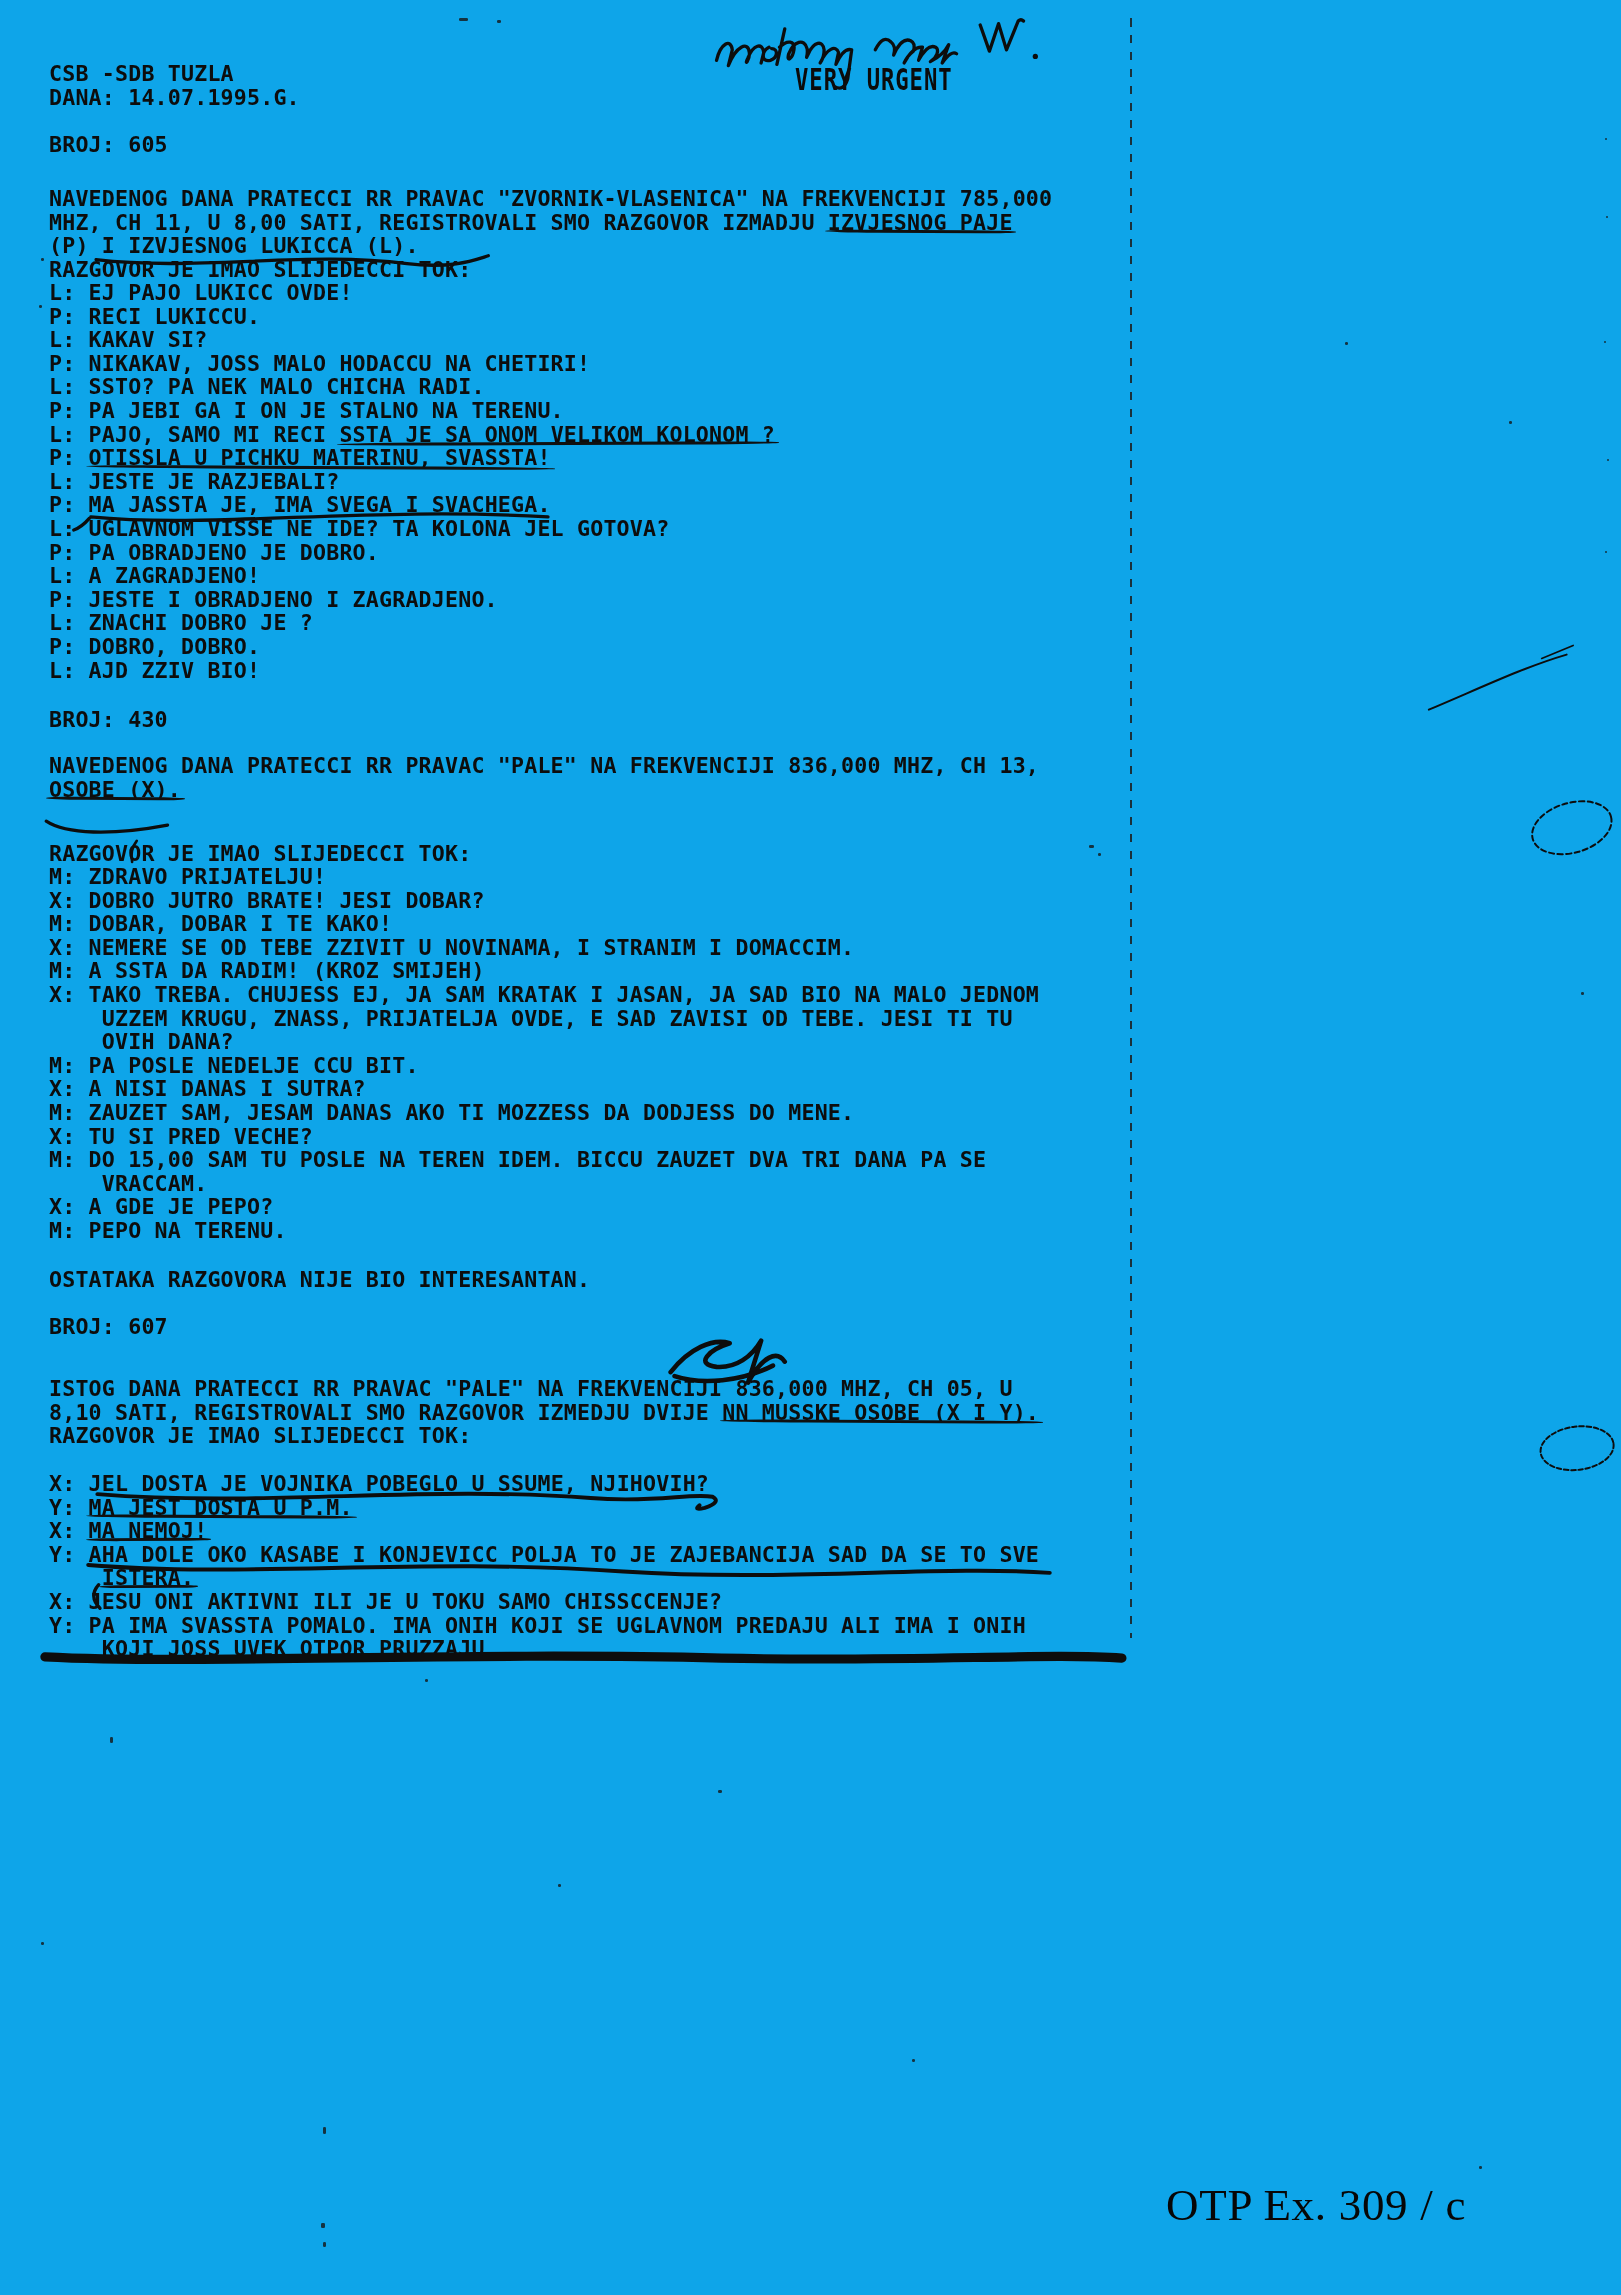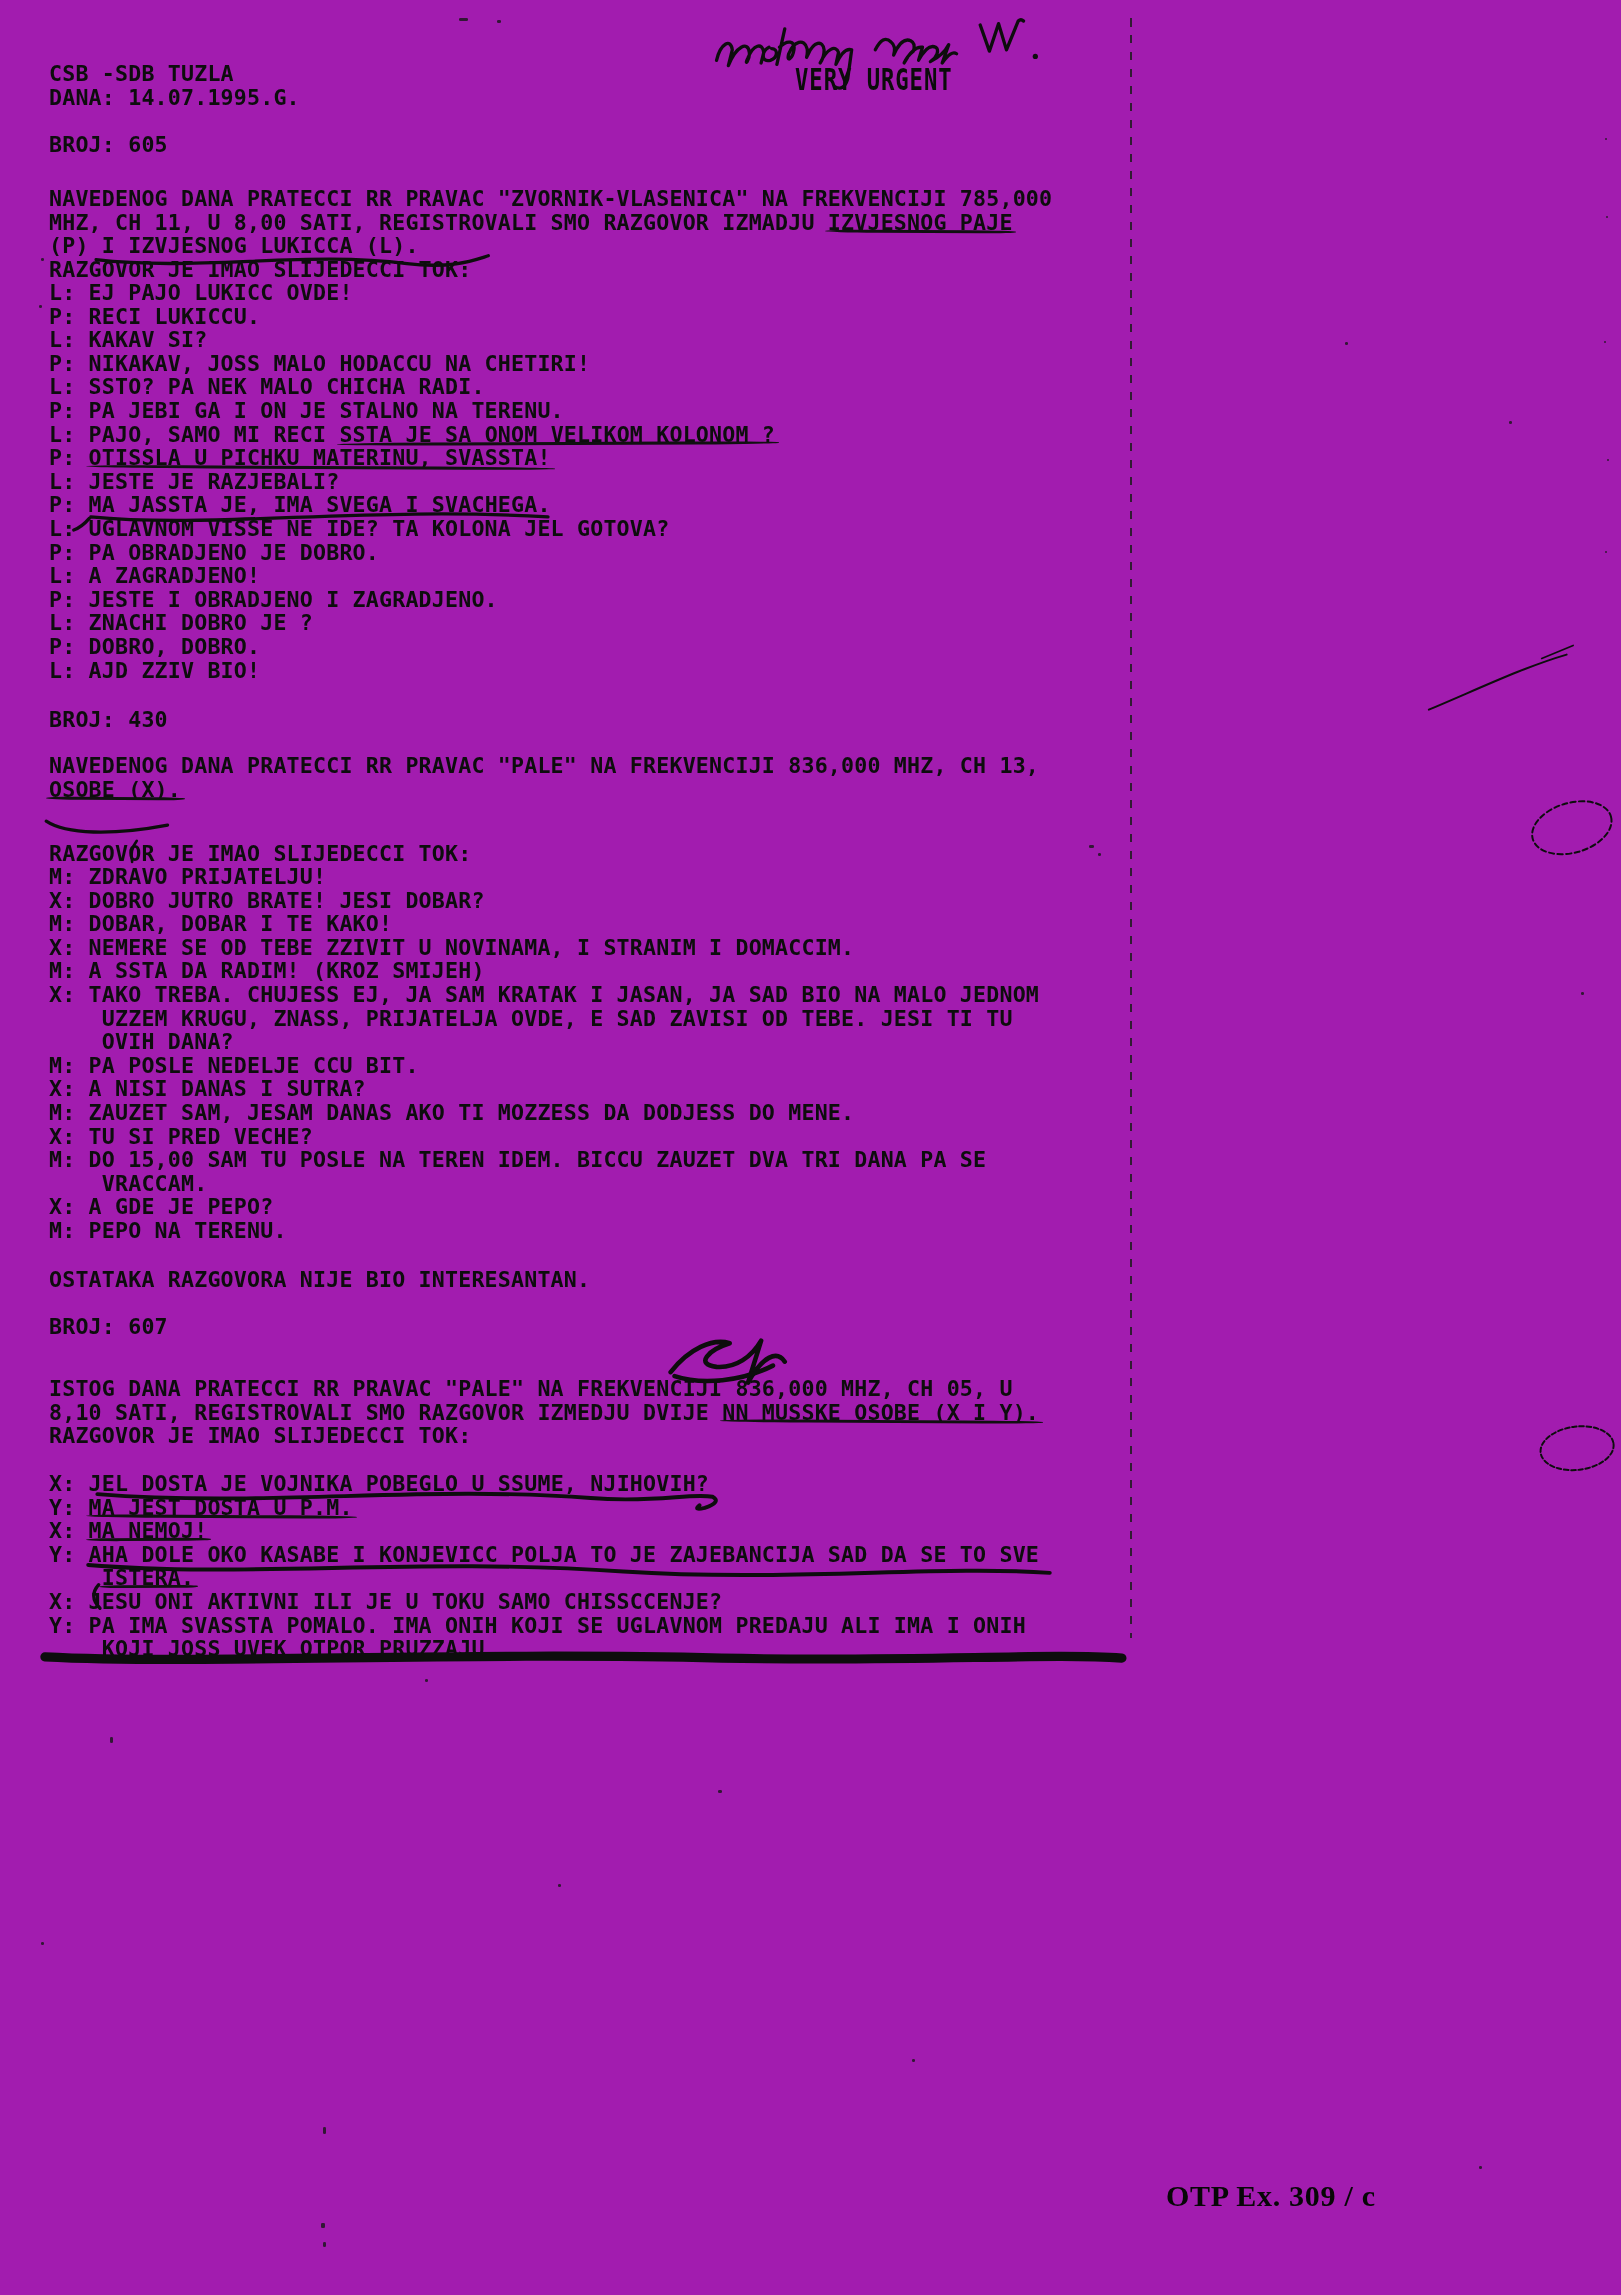--- a/index.html
+++ b/index.html
@@ -1,16 +1,16 @@
 <!DOCTYPE html>
 <html style="font-size:10.5px"><head>
 <meta charset="utf-8">
 <style>
   html,body{margin:0;padding:0;background:#ffffff;}
-  #page{position:relative;width:1622px;height:2295px;background:#a21caf;overflow:hidden;
+  #page{position:relative;width:1622px;height:2295px;background:#0ea5e9;overflow:hidden;
         font-family:"DejaVu Sans Mono",monospace;color:#0c0c0c;}
   .abs{position:absolute;}
   .mono{font-family:"DejaVu Sans Mono",monospace;font-weight:700;font-size:21.6px;
         color:#0d0d0d;letter-spacing:0.2px;white-space:pre;}
   .block .line{height:23.6px;line-height:23.6px;white-space:pre;position:relative;}
   
   .pen{position:relative;display:inline-block;}
   .pen::after{content:"";position:absolute;left:-2.6px;right:-3.9px;bottom:1.3px;height:3.3px;
         background:#101010;border-radius:45% 55% 40% 60% / 100% 80% 90% 100%;
         transform:rotate(-.25deg);}
@@ -31,21 +31,21 @@
   #s605-dialogue{left:49px;top:281px;}
   #broj606{left:49px;top:707px;}
   #s606-intro{left:49px;top:754px;}
   #s606-tok{left:49px;top:842px;}
   #s606-dialogue{left:49px;top:865px;}
   #ostataka{left:49px;top:1267px;}
   #broj607{left:49px;top:1314px;}
   #s607-intro{left:49px;top:1377px;}
   #s607-dialogue{left:49px;top:1472px;}
   #exhibit{left:1166px;top:2179px;font-family:"Liberation Serif",serif;
-        font-size:30px;color:#070707;letter-spacing:0.7px;white-space:pre;font-weight:bold;}
+        font-size:45px;color:#070707;letter-spacing:0.7px;white-space:pre;}
   
   #fold-dash{left:1130px;top:18.4px;width:2px;height:1620px;
         background:repeating-linear-gradient(to bottom,#1c1c1c 0 8.5px,transparent 8.5px 17px);
         opacity:.85;}
   #pen-overlay{position:absolute;left:0;top:0;z-index:4;pointer-events:none;}
   .speck{position:absolute;background:#161616;border-radius:1.3px;opacity:.8;}
 </style>
 </head>
 <body>
 

